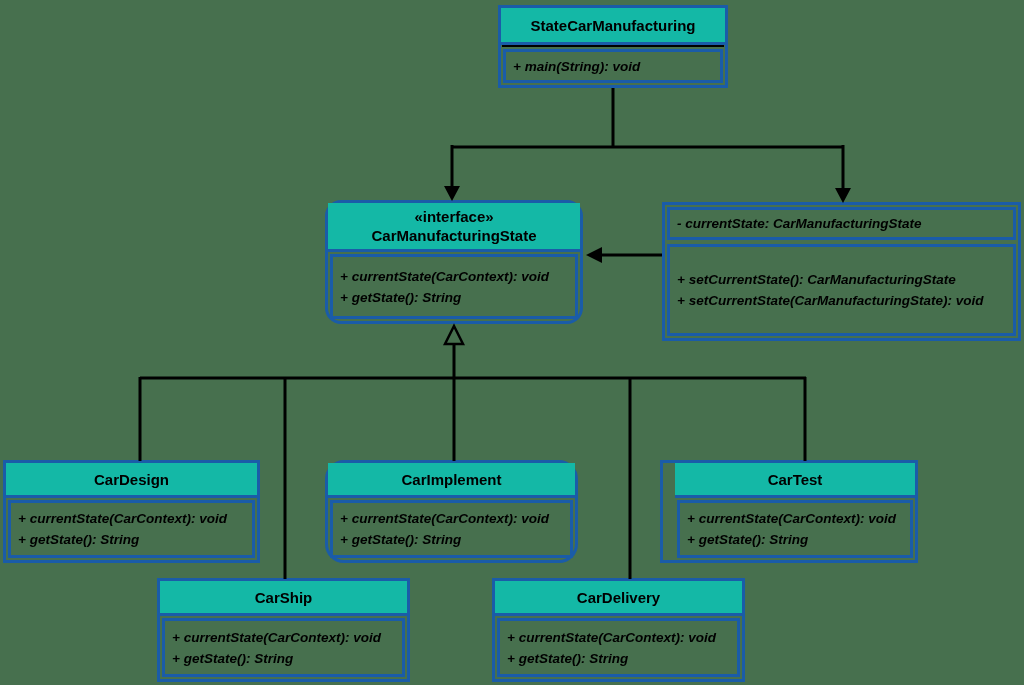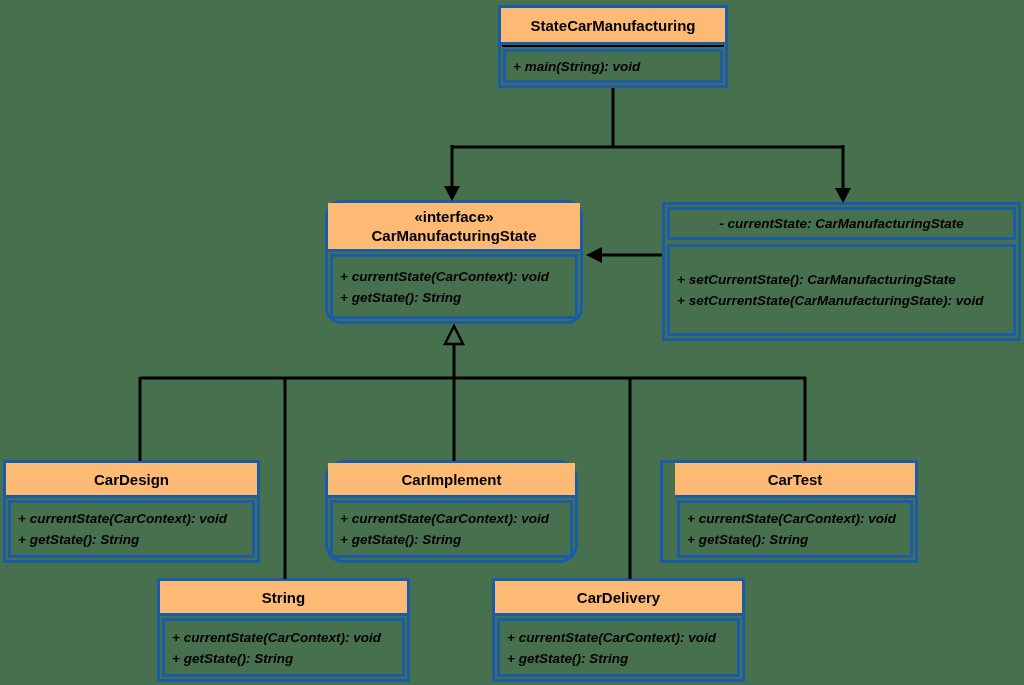--- a/index.html
+++ b/index.html
@@ -14,21 +14,21 @@
   .uml-box{
     position:absolute;
     border:3px solid #1a5ca8;
     background:transparent;
     box-sizing:border-box;
     display:flex;
     flex-direction:column;
     color:#000;
   }
   .uml-title{
-    background:#fdba74;
+    background:#14b8a6;
     border-bottom:3px solid #1a5ca8;
     display:flex;
     flex-direction:column;
     align-items:center;
     justify-content:center;
     font-weight:bold;
     font-size:15px;
     line-height:19px;
     text-align:left;
     flex:0 0 auto;
@@ -80,21 +80,21 @@
       <span>«interface»</span>
       <span>CarManufacturingState</span>
     </div>
     <div class="uml-section">
       <div class="uml-member">+ currentState(CarContext): void</div>
       <div class="uml-member">+ getState(): String</div>
     </div>
   </div>
 
   <div class="uml-box" style="left:662px;top:202px;width:359px;height:139px;">
-    <div class="uml-section" style="flex:0 0 auto;align-items:center;">
+    <div class="uml-section" style="flex:0 0 auto;">
       <div class="uml-member">- currentState: CarManufacturingState</div>
     </div>
     <div class="uml-section">
       <div class="uml-member">+ setCurrentState(): CarManufacturingState</div>
       <div class="uml-member">+ setCurrentState(CarManufacturingState): void</div>
     </div>
   </div>
 
   <div class="uml-box" style="left:3px;top:460px;width:257px;height:103px;">
     <div class="uml-title" style="height:32px;">CarDesign</div>
@@ -114,21 +114,21 @@
 
   <div class="uml-box" style="left:660px;top:460px;width:258px;height:103px;padding-left:12px;">
     <div class="uml-title" style="height:32px;">CarTest</div>
     <div class="uml-section">
       <div class="uml-member">+ currentState(CarContext): void</div>
       <div class="uml-member">+ getState(): String</div>
     </div>
   </div>
 
   <div class="uml-box" style="left:157px;top:578px;width:253px;height:104px;">
-    <div class="uml-title" style="height:32px;">String</div>
+    <div class="uml-title" style="height:32px;">CarShip</div>
     <div class="uml-section">
       <div class="uml-member">+ currentState(CarContext): void</div>
       <div class="uml-member">+ getState(): String</div>
     </div>
   </div>
 
   <div class="uml-box" style="left:492px;top:578px;width:253px;height:104px;">
     <div class="uml-title" style="height:32px;">CarDelivery</div>
     <div class="uml-section">
       <div class="uml-member">+ currentState(CarContext): void</div>

